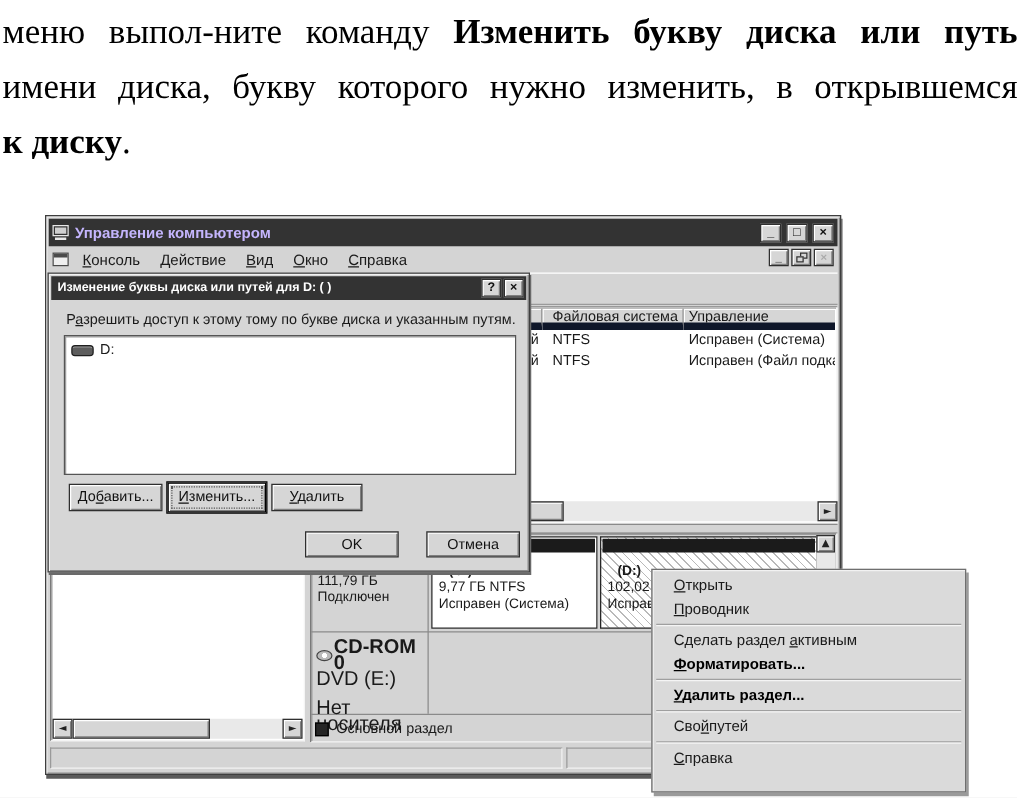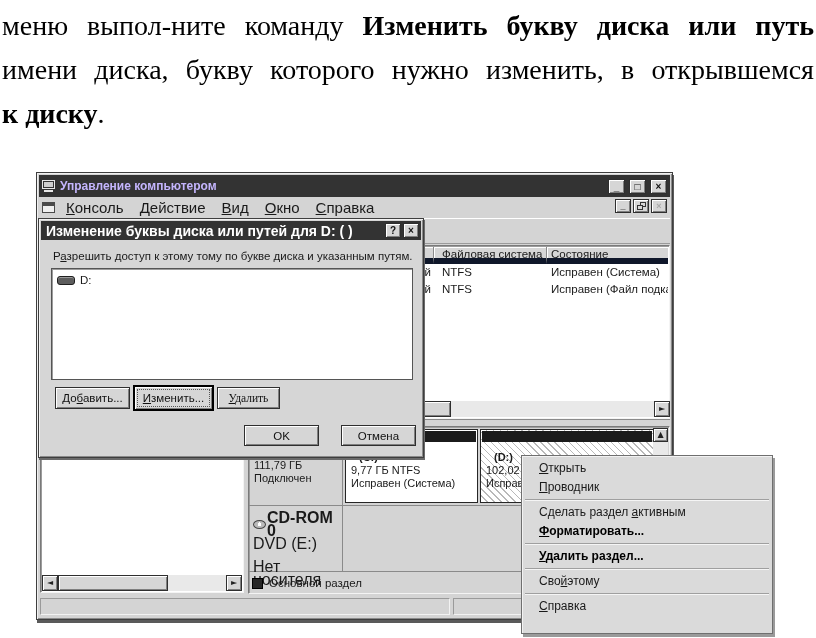--- a/index.html
+++ b/index.html
@@ -28,21 +28,21 @@
               display:flex; align-items:center; padding:0 3px; gap:4px; }
   .titlebar .t { flex:1; color:#c4b5fd; font-weight:bold; font-size:12px; white-space:nowrap; overflow:hidden; }
   .cap-btn { width:17px; height:15px; font-size:10px; font-weight:bold; }
   .ico-computer { width:14px; height:12px; position:relative; }
   .ico-computer .scr { position:absolute; left:0; top:0; width:13px; height:9px; border:1px solid #e8e8e8; background:#333; }
   .ico-computer .scr i { position:absolute; left:1px; top:1px; width:9px; height:5px; background:#cfcfcf; display:block; }
   .ico-computer .base { position:absolute; left:2px; bottom:0; width:9px; height:2px; background:#e8e8e8; }
 
   .menubar { position:absolute; left:2px; top:24px; width:631px; height:21px;
              display:flex; align-items:center; padding-left:3px; }
-  .menubar .mitem { padding:2px 8px; font-size:15px; }
+  .menubar .mitem { padding:2px 8px; font-size:12px; }
   .ico-console { width:13px; height:11px; border:1px solid #4a4a4a; background:#efefef; margin-right:3px; position:relative; }
   .ico-console i { position:absolute; left:0; top:0; right:0; height:3px; background:#4a4a4a; display:block; }
   .mdi-btns { position:absolute; right:3px; top:2px; display:flex; gap:2px; }
   .mdi-btn { width:16px; height:14px; font-size:9px; font-weight:bold; }
   .mdi-btn.dis { color:#a9a9a9; }
   .ico-restore { position:relative; width:9px; height:8px; }
   .ico-restore i { position:absolute; display:block; border:1px solid #333; background:#d6d6d6; }
   .ico-restore .bk { right:0; top:0; width:6px; height:5px; }
   .ico-restore .fr { left:0; bottom:0; width:6px; height:5px; }
 
@@ -101,34 +101,34 @@
              background:#d4d4d4; }
   .sb-cell.c1 { width:410px; }
   .sb-cell.c2 { width:251px; }
 
   
   .dialog { position:absolute; left:38px; top:218px; width:386px; height:240px; z-index:30;
             background:#d6d6d6; border:1px solid #3e3e3e;
             box-shadow: inset 1px 1px 0 #f2f2f2, inset -1px -1px 0 #8a8a8a, 1px 2px 0 #6a6a6a; }
   .dlg-title { position:absolute; left:2px; top:2px; right:2px; height:19px; background:#333;
                display:flex; align-items:center; padding:0 2px 0 5px; }
-  .dlg-title .t { flex:1; color:#fff; font-weight:bold; font-size:14px; white-space:nowrap; }
+  .dlg-title .t { flex:1; color:#fff; font-weight:bold; font-size:10px; white-space:nowrap; }
   .dlg-title .cap-btn { width:16px; height:15px; margin-left:2px; }
   .dlg-label { position:absolute; left:14px; top:31px; font-size:11.5px; white-space:nowrap; }
   .dlg-list { position:absolute; left:12px; top:49px; width:362px; height:112px; background:#fff;
               border:1px solid #555; box-shadow: inset 1px 1px 0 #9c9c9c; }
   .dlg-item { display:flex; align-items:center; gap:5px; padding:5px 0 0 5px; font-size:11.5px; }
   .ico-drive { width:18px; height:9px; background:#5d5d5d; border:1px solid #1f1f1f; border-radius:3px;
                box-shadow: inset 0 1px 0 #9a9a9a; flex:none; }
   .dlg-btn { position:absolute; height:22px; }
   .btn-add    { left:16px;  top:168px; width:75px; }
   .btn-change { left:95px;  top:167px; width:79px; height:24px; border:1px solid #000;
                 box-shadow: 0 0 0 1px #000, inset 1px 1px 0 #fff, inset -1px -1px 0 #7f7f7f;
                 outline:1px dotted #555; outline-offset:-4px; }
-  .btn-remove { left:178px; top:168px; width:63px;font-family:Liberation Serif, serif; }
+  .btn-remove { left:178px; top:168px; width:73px; }
   .btn-ok     { left:205px; top:206px; width:75px; height:21px; }
   .btn-cancel { left:302px; top:206px; width:75px; height:21px; }
 
   
   .ctx { position:absolute; left:521px; top:455px; width:252px; height:179px; z-index:40;
          background:#dadada; border:1px solid #6f6f6f; padding:3px 1px;
          box-shadow: inset 1px 1px 0 #f2f2f2, 2px 3px 0 #9a9a9a; }
   .ctx-item { height:19px; line-height:19px; padding-left:16px; font-size:12px; white-space:nowrap; }
   .ctx-item.hl { background:#3a3a3a; color:#fff; }
   .ctx-item.dis { color:#000000;font-weight:bold; }
@@ -193,21 +193,21 @@
         <span class="btn sb-btn">
             <span class="arrow">►</span>
           </span>
       </div>
     </div>
 
     <div class="vol-list sunken">
       <div class="vl-header">
         <span class="vlh-cell vl-c1"></span>
         <span class="vlh-cell vl-c2">Файловая система</span>
-        <span class="vlh-cell vl-c3" style="border-right:none">Состояние</span>
+        <span class="vlh-cell vl-c3" style="border-right:none">Управление</span>
       </div>
       <div class="vl-row" style="top:19px">
         <span class="vl-c1">ой</span>
         <span class="vl-c2">NTFS</span>
         <span class="vl-c3">Исправен (Система)</span>
       </div>
       <div class="vl-row" style="top:36px">
         <span class="vl-c1">ой</span>
         <span class="vl-c2">NTFS</span>
         <span class="vl-c3">Исправен (Файл подкач</span>
@@ -309,18 +309,18 @@
 
   <div class="ctx">
     <div class="ctx-item"><span></span><span class="mn">О</span><span>ткрыть</span></div>
     <div class="ctx-item"><span></span><span class="mn">П</span><span>роводник</span></div>
     <div class="ctx-sep"></div>
     <div class="ctx-item"><span>Сделать раздел </span><span class="mn">а</span><span>ктивным</span></div>
     <div class="ctx-item dis"><span></span><span class="mn">Ф</span><span>орматировать...</span></div>
     <div class="ctx-sep"></div>
     <div class="ctx-item dis"><span></span><span class="mn">У</span><span>далить раздел...</span></div>
     <div class="ctx-sep"></div>
-    <div class="ctx-item"><span>Сво</span><span class="mn">й</span><span>этому</span></div>
+    <div class="ctx-item"><span>Сво</span><span class="mn">й</span><span>путей</span></div>
     <div class="ctx-sep"></div>
     <div class="ctx-item"><span></span><span class="mn">С</span><span>правка</span></div>
   </div>
 
 </div>
 
 </body></html>

